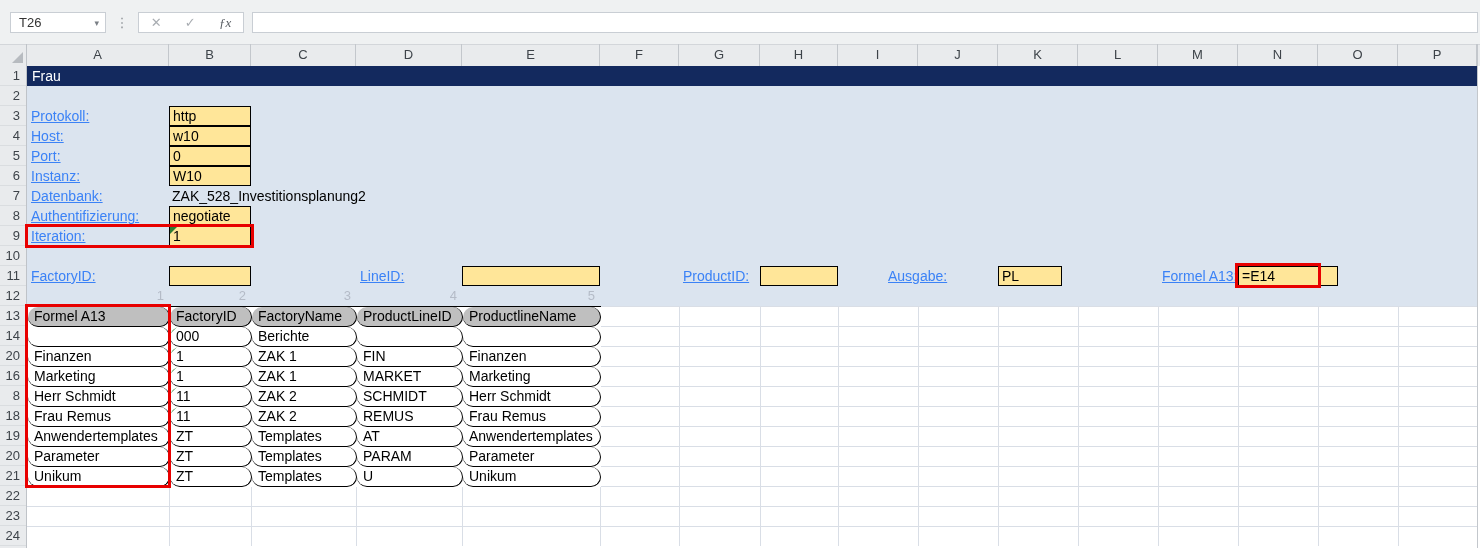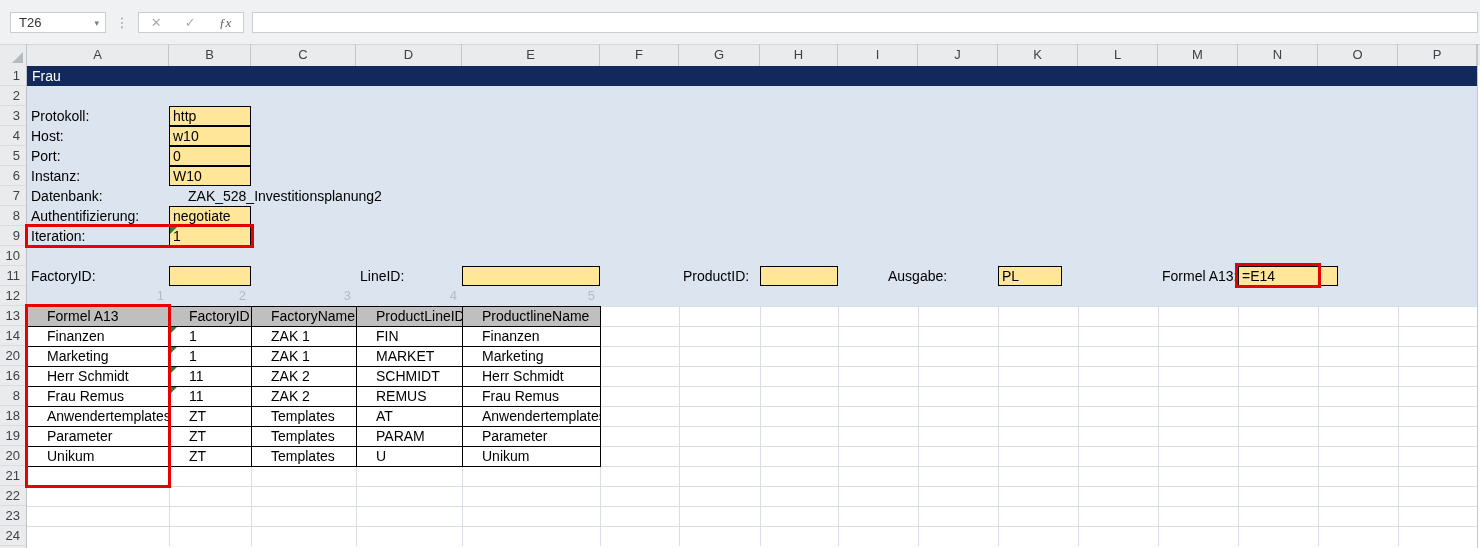--- a/index.html
+++ b/index.html
@@ -35,34 +35,34 @@
       border-bottom:1px solid #dadde0;box-sizing:border-box;}
   
   .navyrow{position:absolute;left:27px;top:66px;width:1450px;height:20px;background:#13295e;
            color:#fff;line-height:20px;padding-left:5px;box-sizing:border-box;}
   .bluearea{position:absolute;left:27px;top:86px;width:1450px;height:220px;background:#dbe4ef;}
   .wgrid{position:absolute;left:27px;top:306px;width:1450px;height:240px;background:#fff;
          background-image:repeating-linear-gradient(to bottom,#d9dee6 0 1px,transparent 1px 20px);}
   .vl{position:absolute;top:0;bottom:0;width:1px;background:#d9dee6;}
   .rightedge{position:absolute;left:1477px;top:44px;width:1px;height:504px;background:#c3c7cc;}
   
-  .lbl{position:absolute;height:20px;line-height:20px;color:#000000;white-space:nowrap;}
+  .lbl{position:absolute;height:20px;line-height:20px;color:#3b82f6;white-space:nowrap;text-decoration:underline;}
   .yb{position:absolute;width:82px;height:20px;background:#ffe699;border:1px solid #000;
       box-sizing:border-box;line-height:18px;padding-left:3px;color:#000;}
-  .plain{position:absolute;height:20px;line-height:20px;color:#000;white-space:nowrap;margin-left:16px;}
+  .plain{position:absolute;height:20px;line-height:20px;color:#000;white-space:nowrap;}
   .hint{position:absolute;height:20px;line-height:20px;text-align:right;color:#b4bbc7;font-size:13px;}
   .redbox{position:absolute;border:3px solid #e80000;box-sizing:border-box;pointer-events:none;z-index:6;}
   .flag{position:absolute;left:0;top:0;width:0;height:0;
         border-top:7px solid #2e7d32;border-right:7px solid transparent;}
   
   .xtable{position:absolute;left:27px;top:306px;width:574px;border-top:1px solid #000;
           border-left:1px solid #000;box-sizing:border-box;z-index:2;background:#fff;}
   .trow{display:grid;grid-template-columns:142px 82px 105px 106px 138px;height:20px;}
   .td{position:relative;border-right:1px solid #000;border-bottom:1px solid #000;box-sizing:border-box;
-      line-height:18px;padding-left:19px;white-space:nowrap;overflow:hidden;background:#fff;}
+      line-height:18px;padding-left:6px;white-space:nowrap;overflow:hidden;background:#fff;border-radius:10px;}
   .throw .td{background:#bfbfbf;}
 </style>
 </head>
 <body>
 
 <div class="topbar">
   <div class="namebox">
     <span class="val">T26</span>
     <span class="arr">▾</span>
   </div>
@@ -182,20 +182,27 @@
 
 <div class="xtable">
   <div class="trow throw">
     <div class="td">Formel A13</div>
     <div class="td">FactoryID</div>
     <div class="td">FactoryName</div>
     <div class="td">ProductLineID</div>
     <div class="td">ProductlineName</div>
   </div>
   <div class="trow">
+    <div class="td"></div>
+    <div class="td"><i class="flag"></i><span>000</span></div>
+    <div class="td">Berichte</div>
+    <div class="td"></div>
+    <div class="td"></div>
+  </div>
+  <div class="trow">
     <div class="td">Finanzen</div>
     <div class="td"><i class="flag"></i><span>1</span></div>
     <div class="td">ZAK 1</div>
     <div class="td">FIN</div>
     <div class="td">Finanzen</div>
   </div>
   <div class="trow">
     <div class="td">Marketing</div>
     <div class="td"><i class="flag"></i><span>1</span></div>
     <div class="td">ZAK 1</div>

